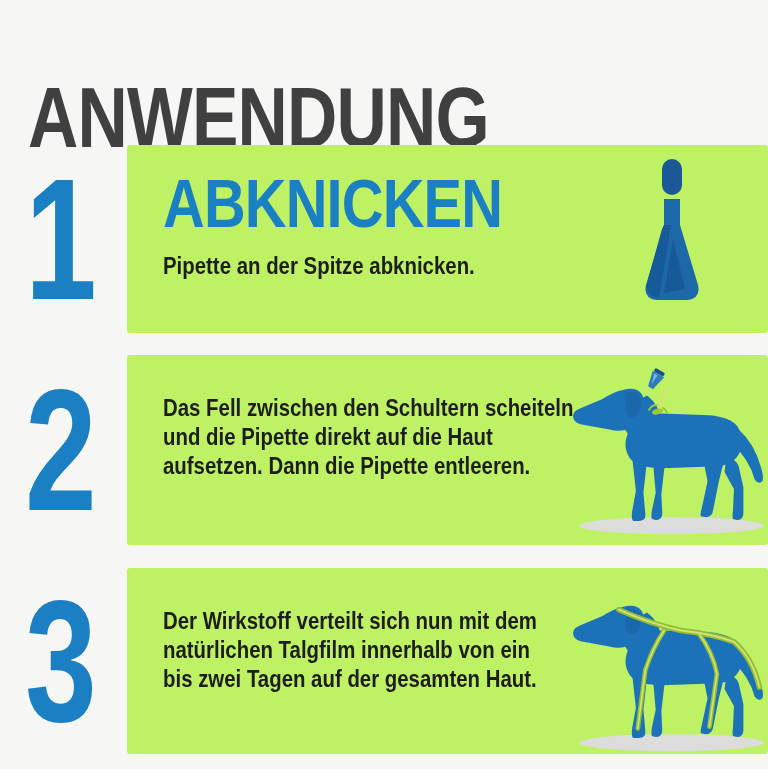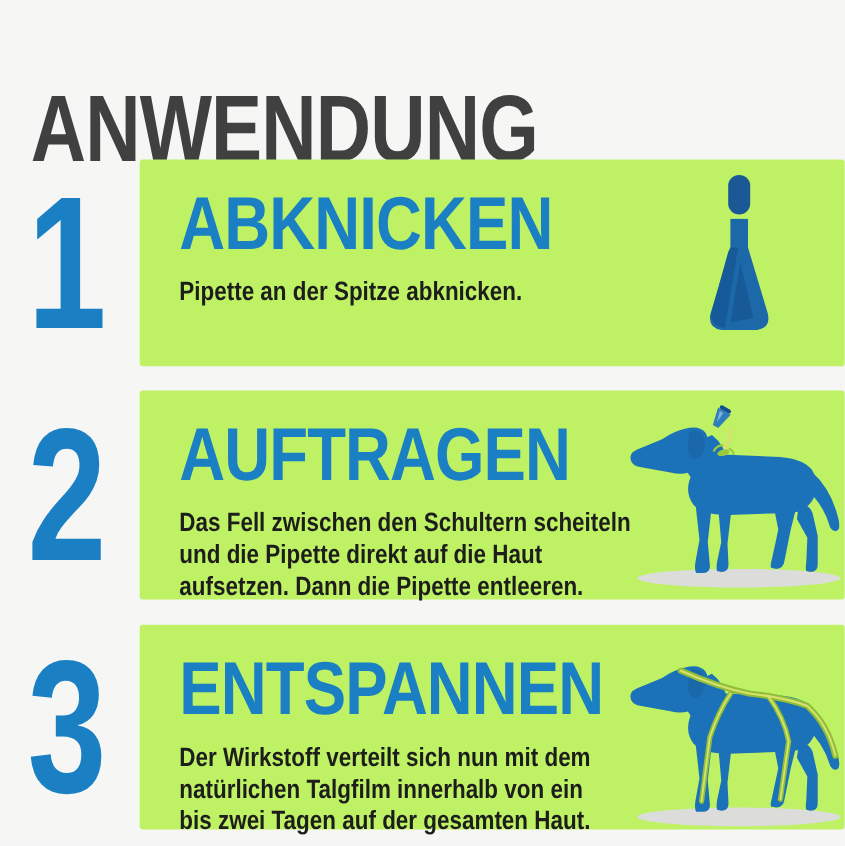--- a/index.html
+++ b/index.html
@@ -86,21 +86,20 @@
       <path d="M33 82 L45 132 L24 136 Z" fill="#15538d" opacity="0.65"></path>
     </svg>
   </div>
 </section>
 
 <section class="step step-2">
   <div class="num-col">
     <div class="step-number"><span class="cond sx75">2</span></div>
   </div>
   <div class="step-box">
-    <div class="step-heading"><span class="cond sx85">AUFTRAGEN</span></div>
     <div class="step-text">
       <span>Das Fell zwischen den Schultern scheiteln</span>
       <span>und die Pipette direkt auf die Haut</span>
       <span>aufsetzen. Dann die Pipette entleeren.</span>
     </div>
     <svg class="illus illus-dog" viewBox="0 0 210 178" aria-hidden="true">
       <ellipse cx="110" cy="165" rx="98" ry="9" fill="#dcdcdb"></ellipse>
       <g fill="#1c72b8">
         <path d="M6 52 Q3 45 12 41 L36 31 Q48 23 58 21 Q72 17 78 25 Q82 31 78 43 L70 59 Q58 67 44 63 L16 58 Q8 57 6 52 Z"></path>
         <path d="M52 42 L84 27 Q97 37 99 54 L74 78 Q58 66 52 42 Z"></path>
@@ -125,21 +124,20 @@
       </g>
     </svg>
   </div>
 </section>
 
 <section class="step step-3">
   <div class="num-col">
     <div class="step-number"><span class="cond sx75">3</span></div>
   </div>
   <div class="step-box">
-    <div class="step-heading"><span class="cond sx85">ENTSPANNEN</span></div>
     <div class="step-text">
       <span>Der Wirkstoff verteilt sich nun mit dem</span>
       <span>natürlichen Talgfilm innerhalb von ein</span>
       <span>bis zwei Tagen auf der gesamten Haut.</span>
     </div>
     <svg class="illus illus-dog3" viewBox="0 0 210 178" aria-hidden="true">
       <ellipse cx="110" cy="165" rx="98" ry="9" fill="#dcdcdb"></ellipse>
       <g fill="#1c72b8">
         <path d="M6 52 Q3 45 12 41 L36 31 Q48 23 58 21 Q72 17 78 25 Q82 31 78 43 L70 59 Q58 67 44 63 L16 58 Q8 57 6 52 Z"></path>
         <path d="M52 42 L84 27 Q97 37 99 54 L74 78 Q58 66 52 42 Z"></path>

